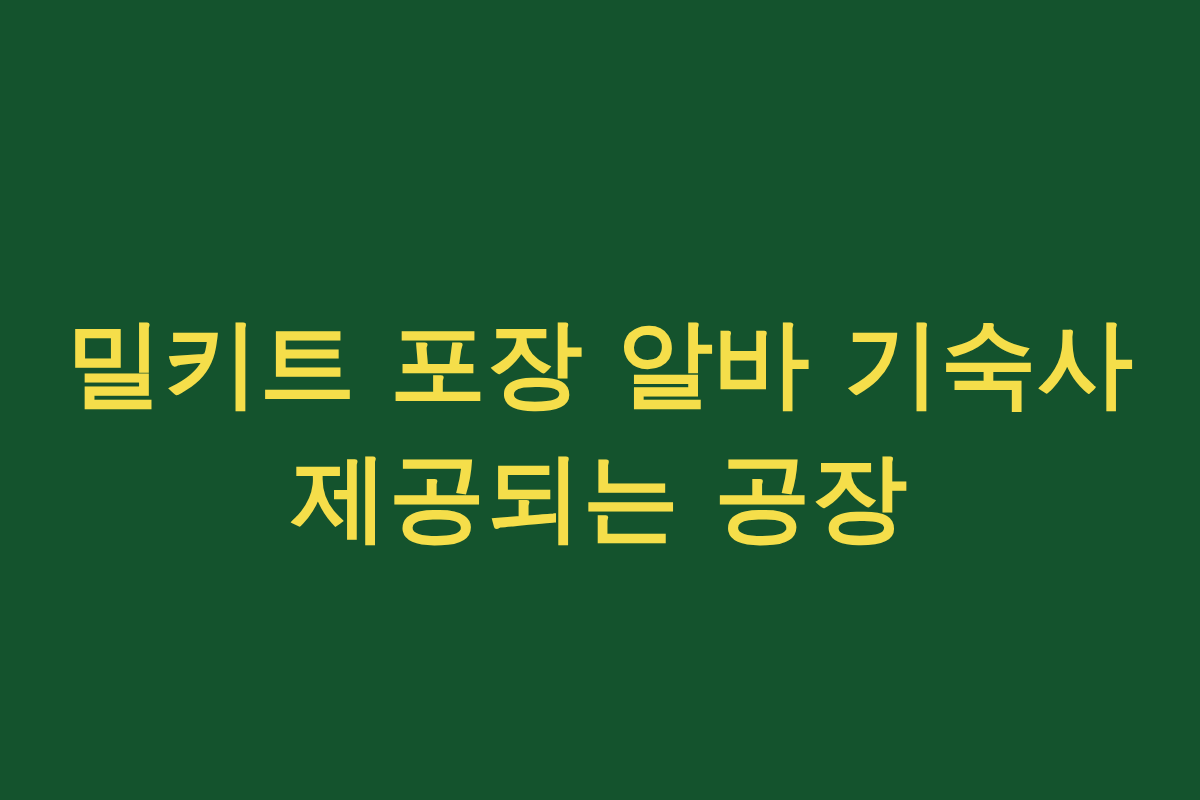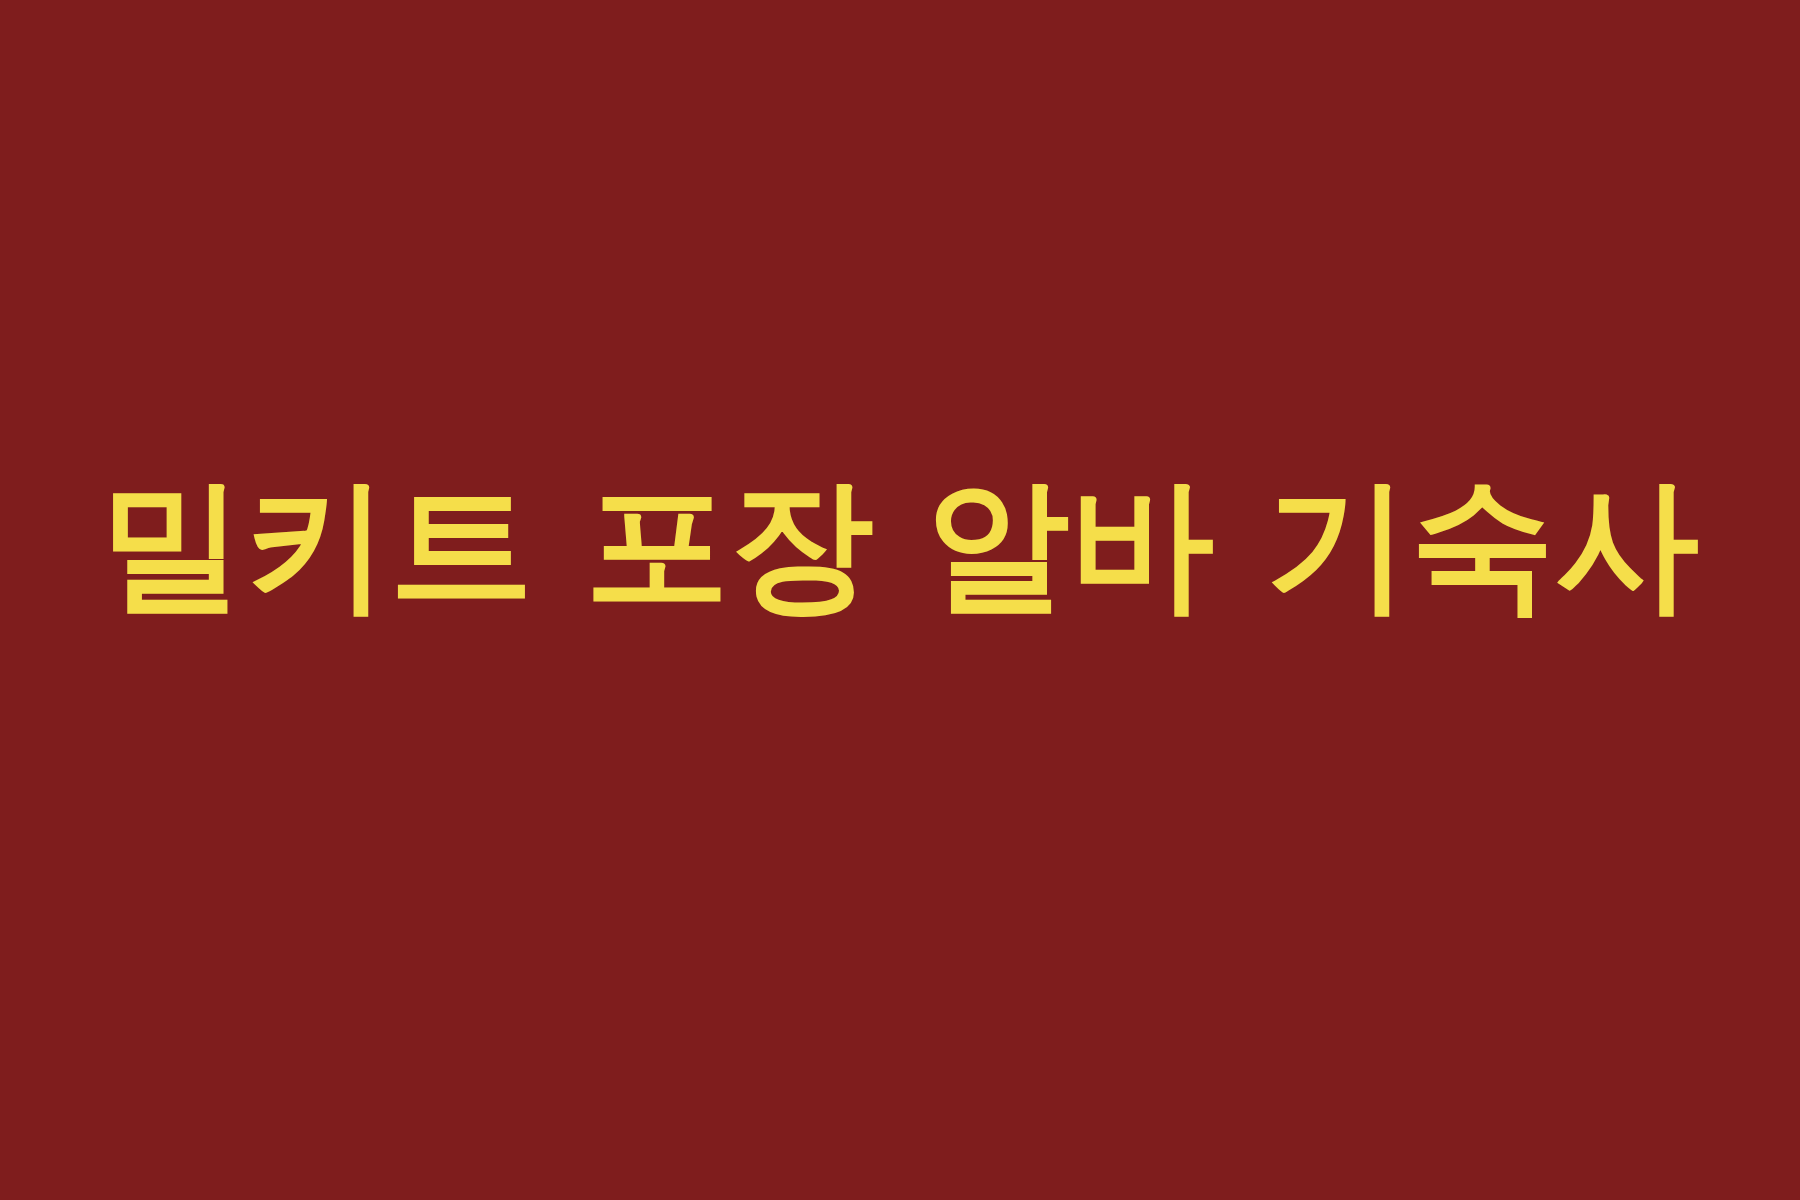--- a/index.html
+++ b/index.html
@@ -58,22 +58,23 @@
     white-space: nowrap;
   }
 
   .headline-line.line-2 {
     letter-spacing: 1px;
   }
 </style>
 </head>
 <body>
 
-<div id="title-card" style="background-color: #7f1d1d;">
+<div id="title-card" style="background-color: #14532d;">
 
   <div id="headline">
 
     <span class="headline-line line-1" style="color: rgb(245, 222, 74);">밀키트 포장 알바 기숙사</span>
 
+    <span class="headline-line line-2" style="color: rgb(245, 222, 74);">제공되는 공장</span>
 
   </div>
 
 </div>
 
 </body></html>

